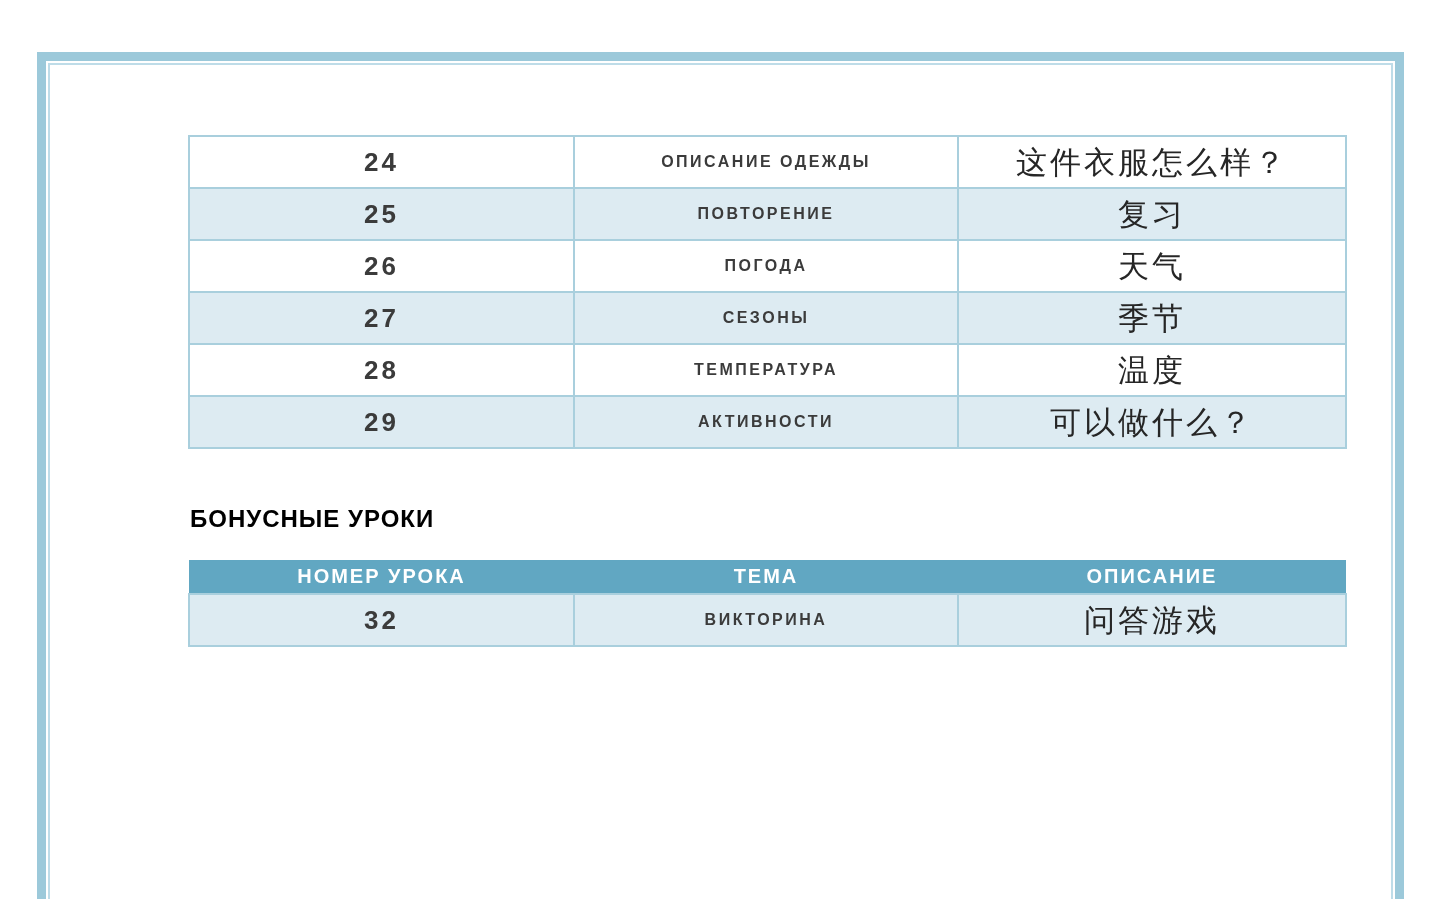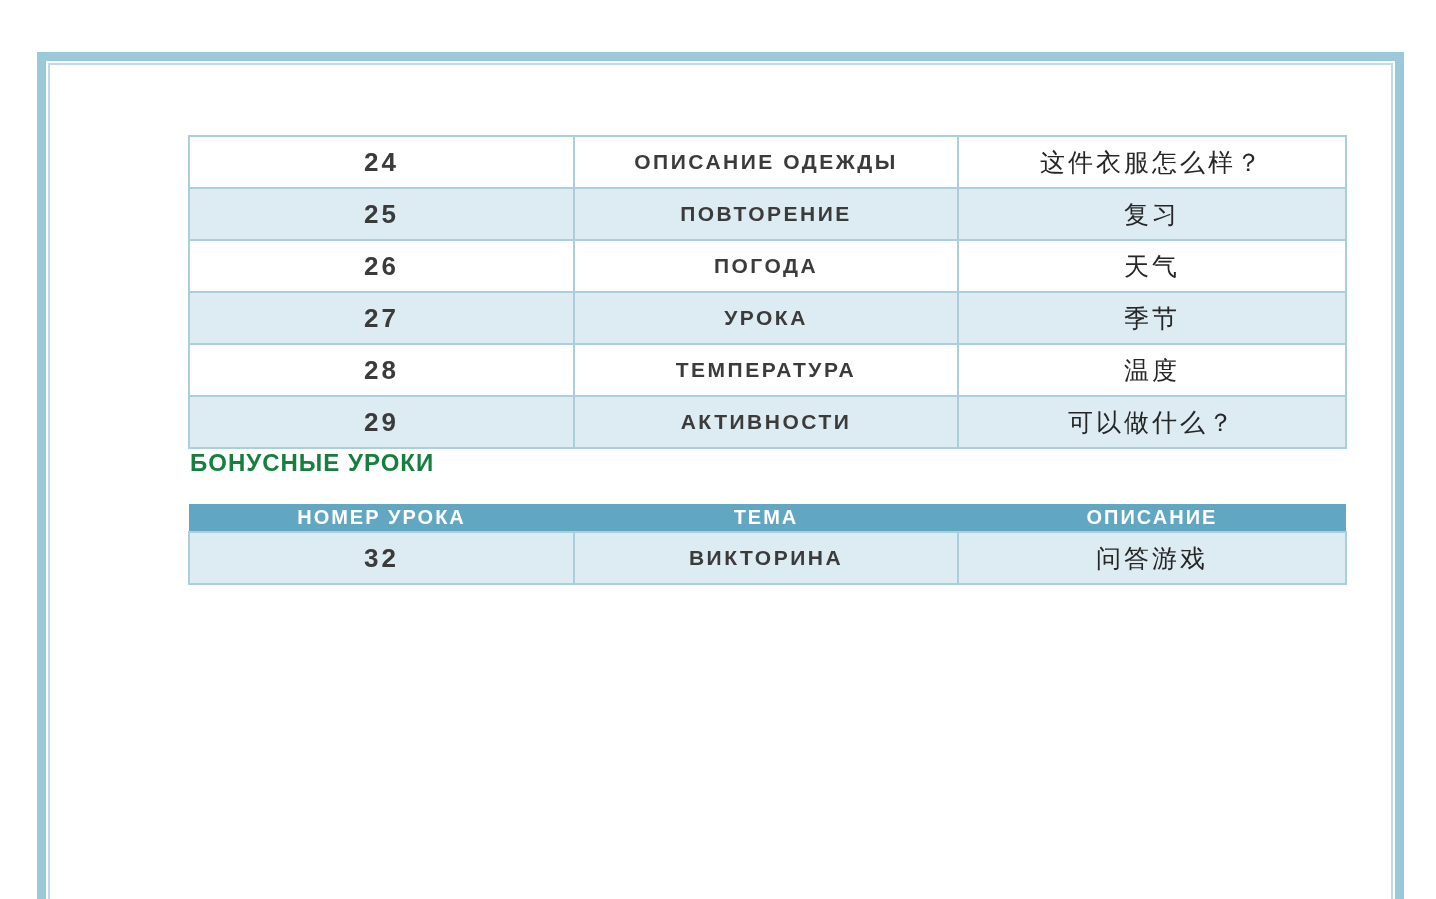--- a/index.html
+++ b/index.html
@@ -59,51 +59,52 @@
   .lessons-table tbody tr:nth-child(even) td { background: #ddebf2; }
   .bonus-table   tbody tr:nth-child(odd)  td { background: #ddebf2; }
 
   .cell-number {
     font-size: 26px;
     font-weight: 700;
     letter-spacing: 3px;
     color: #3b3b3b;
   }
   .cell-topic {
-    font-size: 21px;
+    font-size: 16px;
     font-weight: 700;
     letter-spacing: 2.5px;
     color: #3b3b3b;
   }
   .cell-meaning {
     font-family: "DejaVu Serif", "Liberation Serif", serif;
-    font-size: 25px;
+    font-size: 31px;
     font-weight: 400;
     letter-spacing: 3px;
     color: #262626;
     line-height: 1;
   }
 
   
   .bonus-table thead th {
-    height: 28px;
+    height: 34px;
     background: #61a7c2;
     border: none;
     color: #ffffff;
     font-size: 20px;
     font-weight: 700;
     letter-spacing: 2px;
   }
 
   .section-heading {
+    margin-top: 56px;
     margin-left: 2px;
     font-size: 24px;
     font-weight: 700;
     letter-spacing: 1px;
-    color: #15803d;
+    color: #000000;
     line-height: 28px;
   }
 </style>
 </head>
 <body>
 
 <div class="page-frame">
   <div class="page-frame-inner"></div>
 </div>
 
@@ -126,21 +127,21 @@
           <td class="cell-topic">ПОВТОРЕНИЕ</td>
           <td class="cell-meaning">复习</td>
         </tr>
         <tr>
           <td class="cell-number">26</td>
           <td class="cell-topic">ПОГОДА</td>
           <td class="cell-meaning">天气</td>
         </tr>
         <tr>
           <td class="cell-number">27</td>
-          <td class="cell-topic">УРОКА</td>
+          <td class="cell-topic">СЕЗОНЫ</td>
           <td class="cell-meaning">季节</td>
         </tr>
         <tr>
           <td class="cell-number">28</td>
           <td class="cell-topic">ТЕМПЕРАТУРА</td>
           <td class="cell-meaning">温度</td>
         </tr>
         <tr>
           <td class="cell-number">29</td>
           <td class="cell-topic">АКТИВНОСТИ</td>

